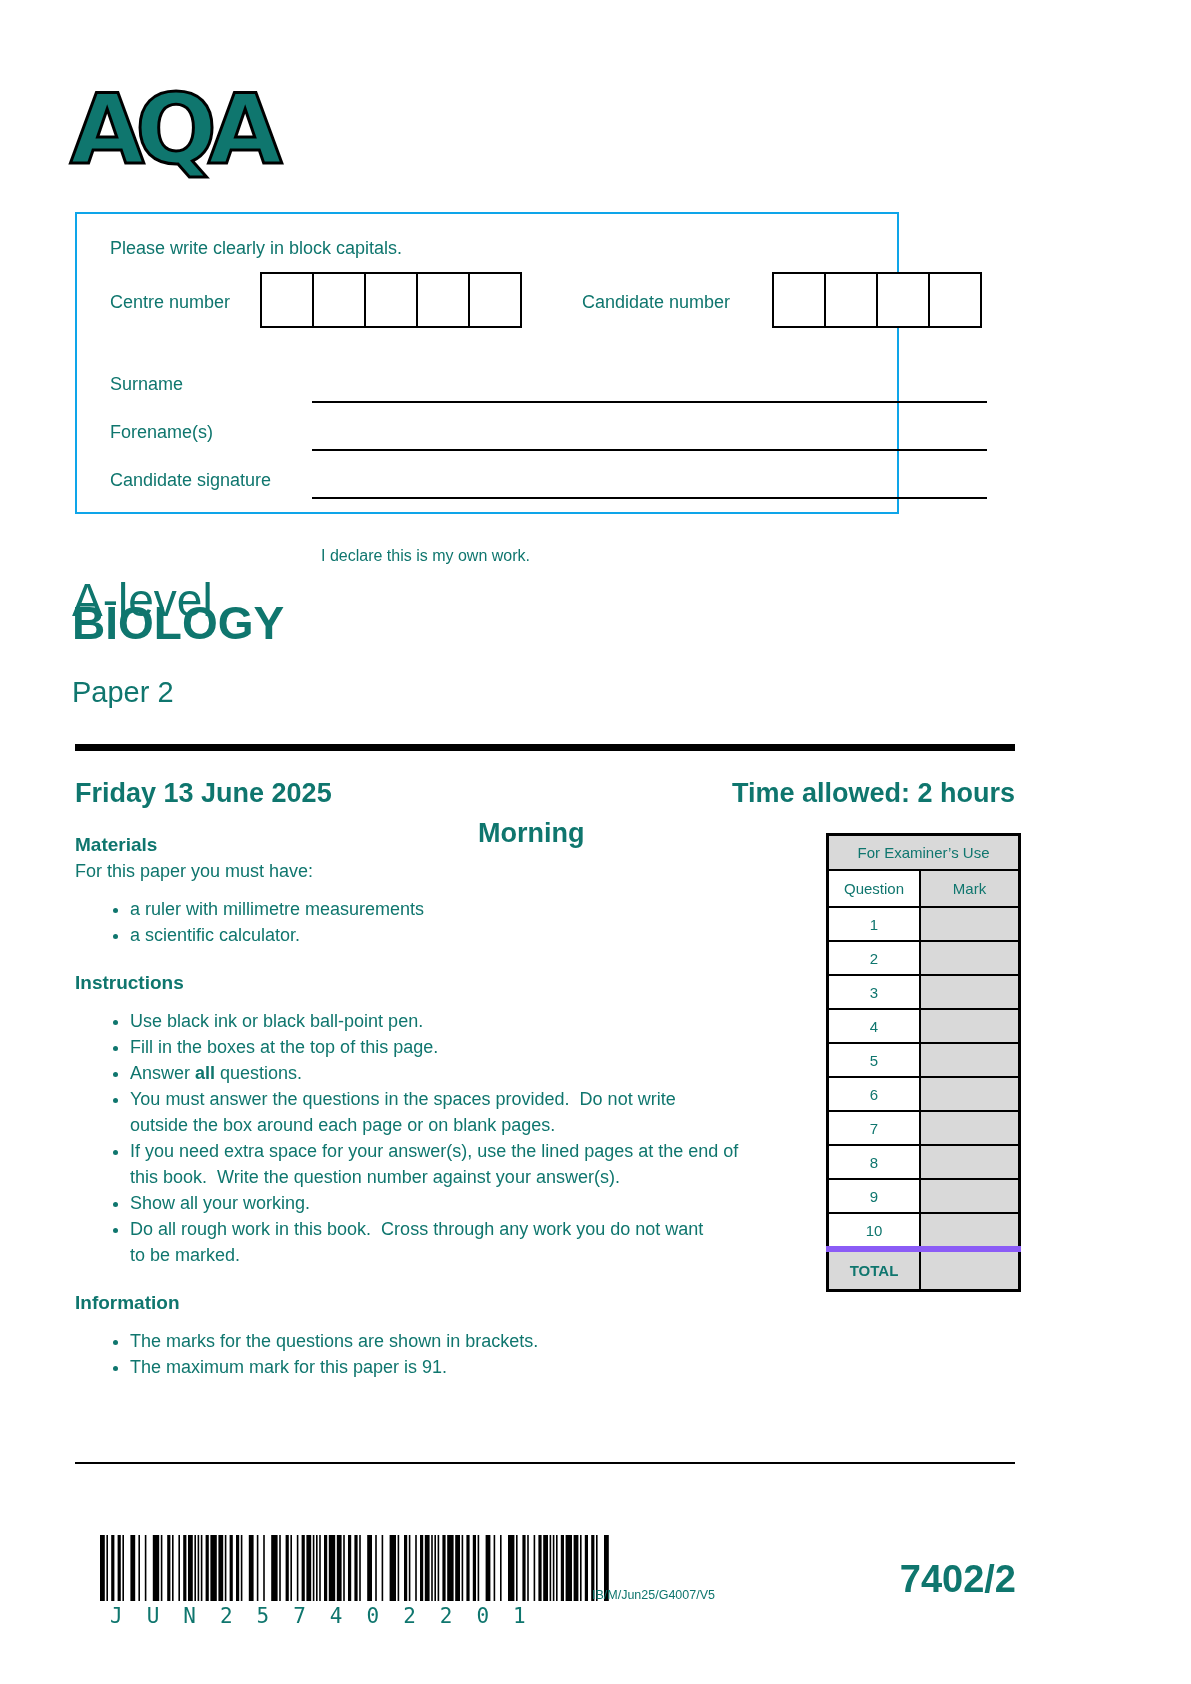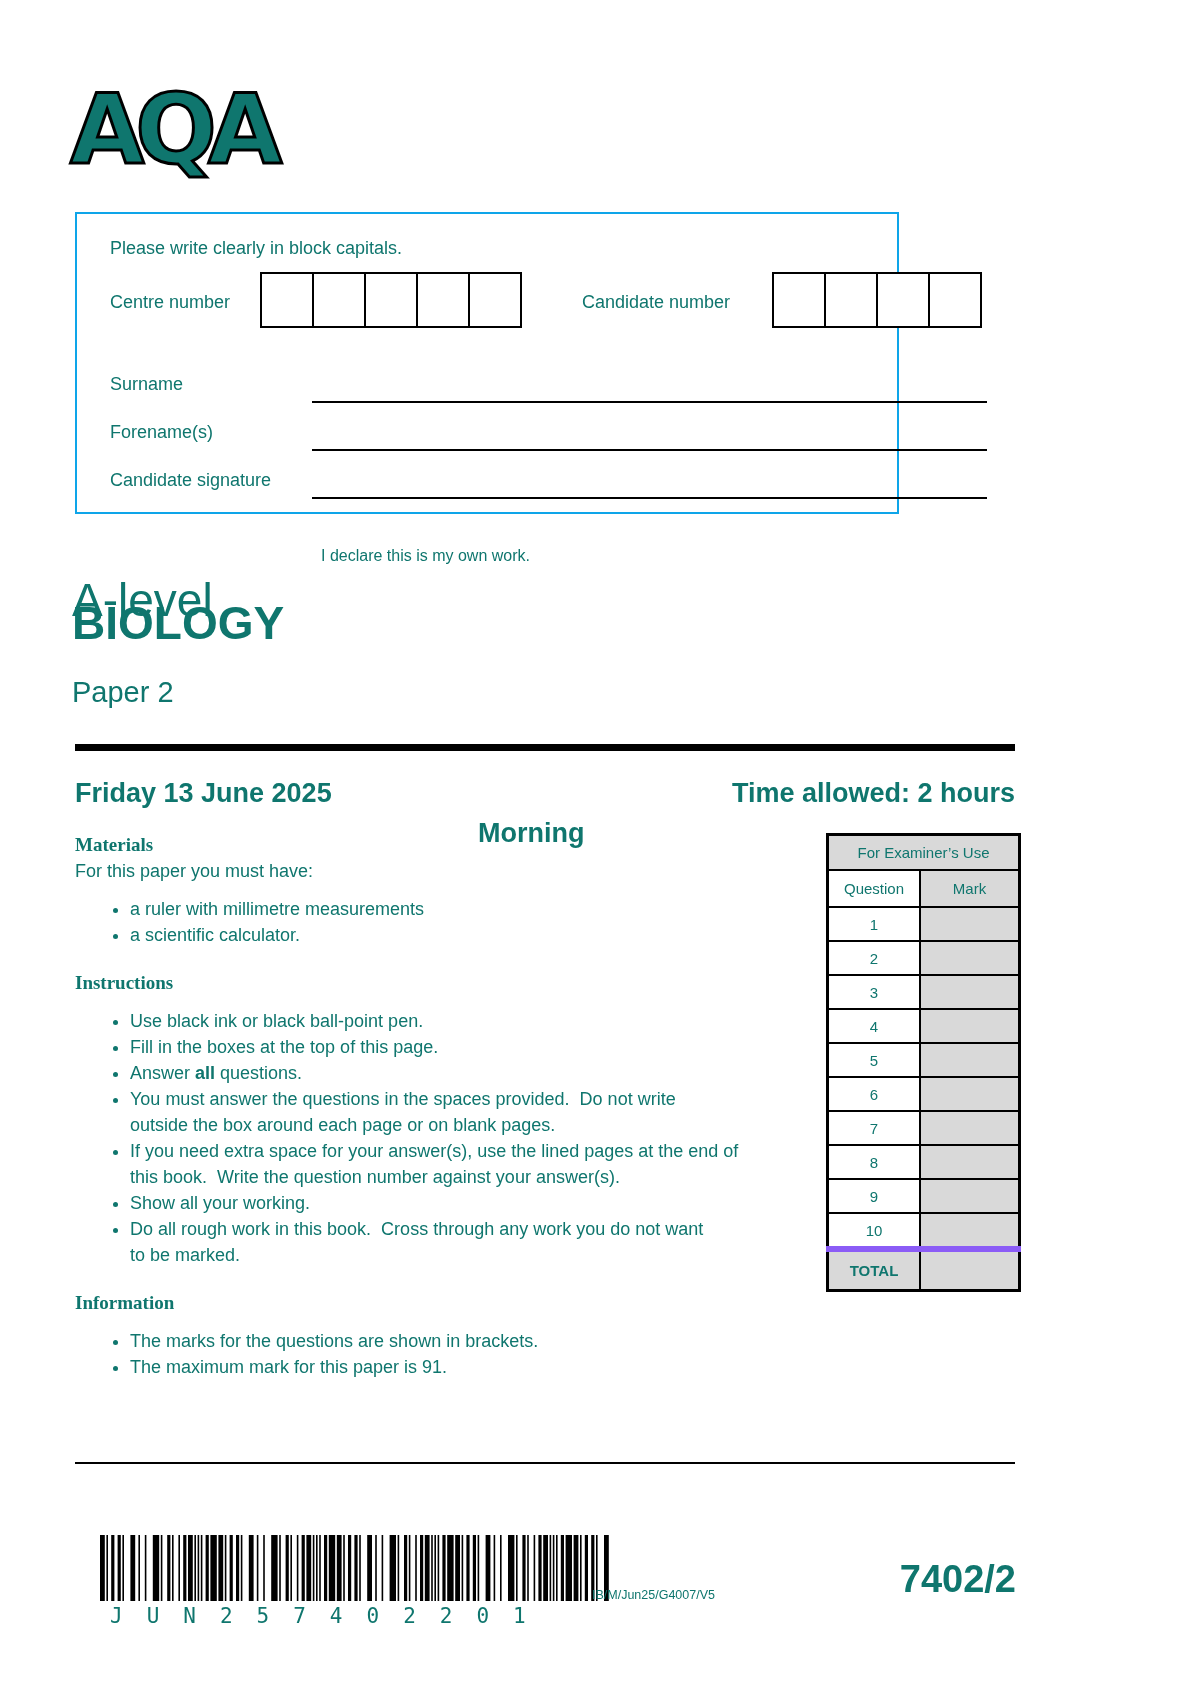--- a/index.html
+++ b/index.html
@@ -40,21 +40,21 @@
   
   .session{position:absolute;left:75px;top:778px;width:940px;height:34px;
            font-size:27px;font-weight:bold;}
   .session .date{position:absolute;left:0;top:0;}
   .session .tod{position:absolute;left:403px;top:0;margin-top:40px;}
   .session .time{position:absolute;right:0;top:0;}
 
   
   .maincol{position:absolute;left:75px;top:832px;width:745px;font-size:18px;line-height:26px;}
   .sec{margin-bottom:22px;}
-  .schead{font-size:19px;font-weight:bold;margin:0;line-height:26px;font-family:Liberation Serif, serif;}
+  .schead{font-size:19px;font-weight:bold;margin:0;line-height:26px;}
   .intro{margin:0;}
   .maincol ul{margin:12px;padding-left:43px;list-style:disc;}
   .maincol li{line-height:26px;}
 
   
   .extable{position:absolute;left:826px;top:833px;border-collapse:collapse;
            font-size:15px;text-align:center;border:3px solid #000;}
   .extable td{border:2px solid #000;padding:0;text-align:center;}
   .ex-title td{background:var(--grey,#d9d9d9);height:33px;width:187px;}
   .qh{width:90px;height:35px;background:#fff;}

